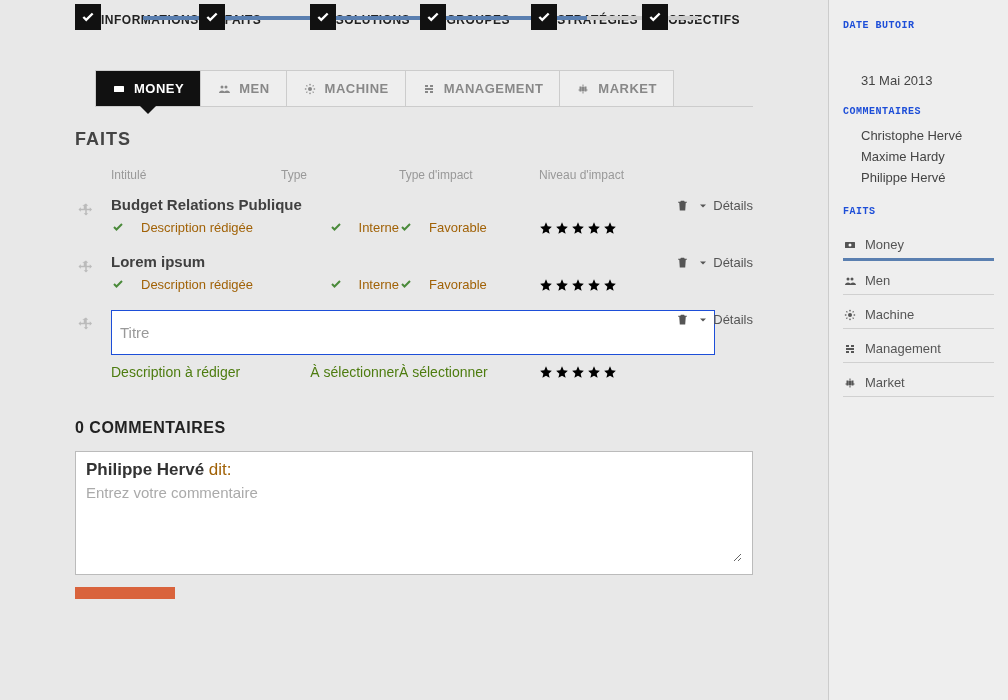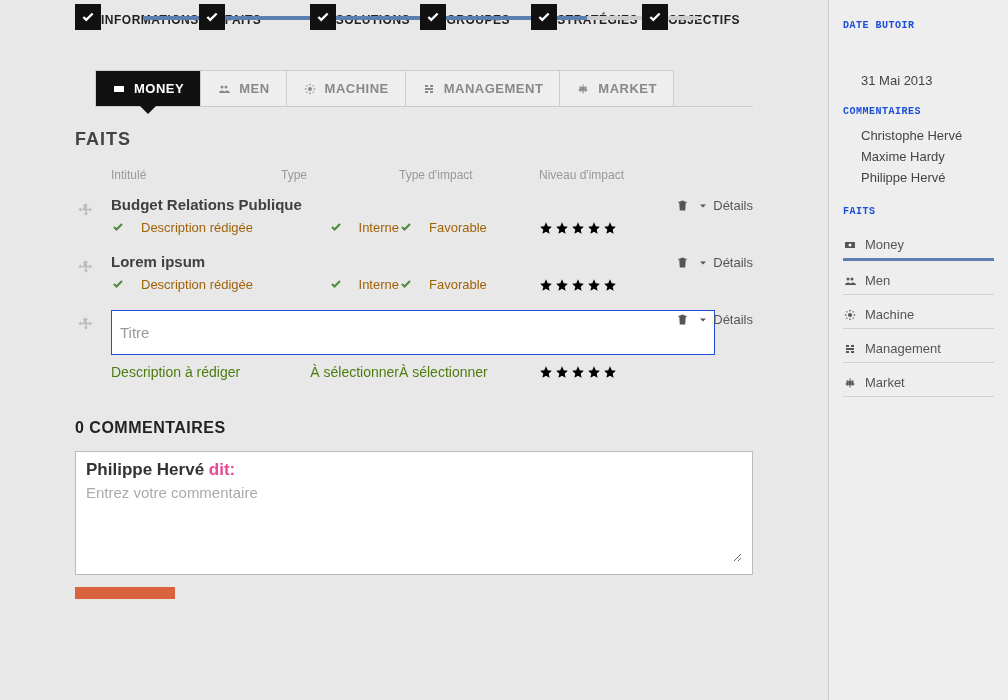--- a/index.html
+++ b/index.html
@@ -56,21 +56,21 @@
 .stars { display: flex; gap: 2px; }
 .stars svg { width: 14px; height: 14px; }
 
 .title-input { width: 100%; max-width: 604px; border: 1px solid #1d4ed8; padding: 13px 8px; font-size: 15px; background: #fff; }
 .title-input::placeholder { color: #999; }
 
 .comments-title { margin: 30px 75px 14px 75px; font-size: 16px; font-weight: 800; letter-spacing: 0.5px; color: #222; }
 .comment-box { margin: 0 75px 10px 75px; border: 1px solid #bbb; background: #fff; padding: 8px 10px; }
 .comment-author-line { font-size: 17px; margin-bottom: 4px; }
 .comment-author-line .author { font-weight: 700; }
-.comment-author-line .says { color: #ec4899; font-weight: 700; }
+.comment-author-line .says { color: #a16207; font-weight: 400; }
 .comment-textarea { width: 100%; border: none; resize: vertical; min-height: 78px; font-size: 15px; font-family: inherit; color: #333; }
 .comment-textarea::placeholder { color: #aaa; }
 
 .submit-btn { margin: 0 75px 10px 75px; width: 100px; height: 12px; background: #d9633c; border: none; }
 
 
 .mini-icon { width: 14px; height: 12px; fill: currentColor; }
 </style>
 </head>
 <body>

